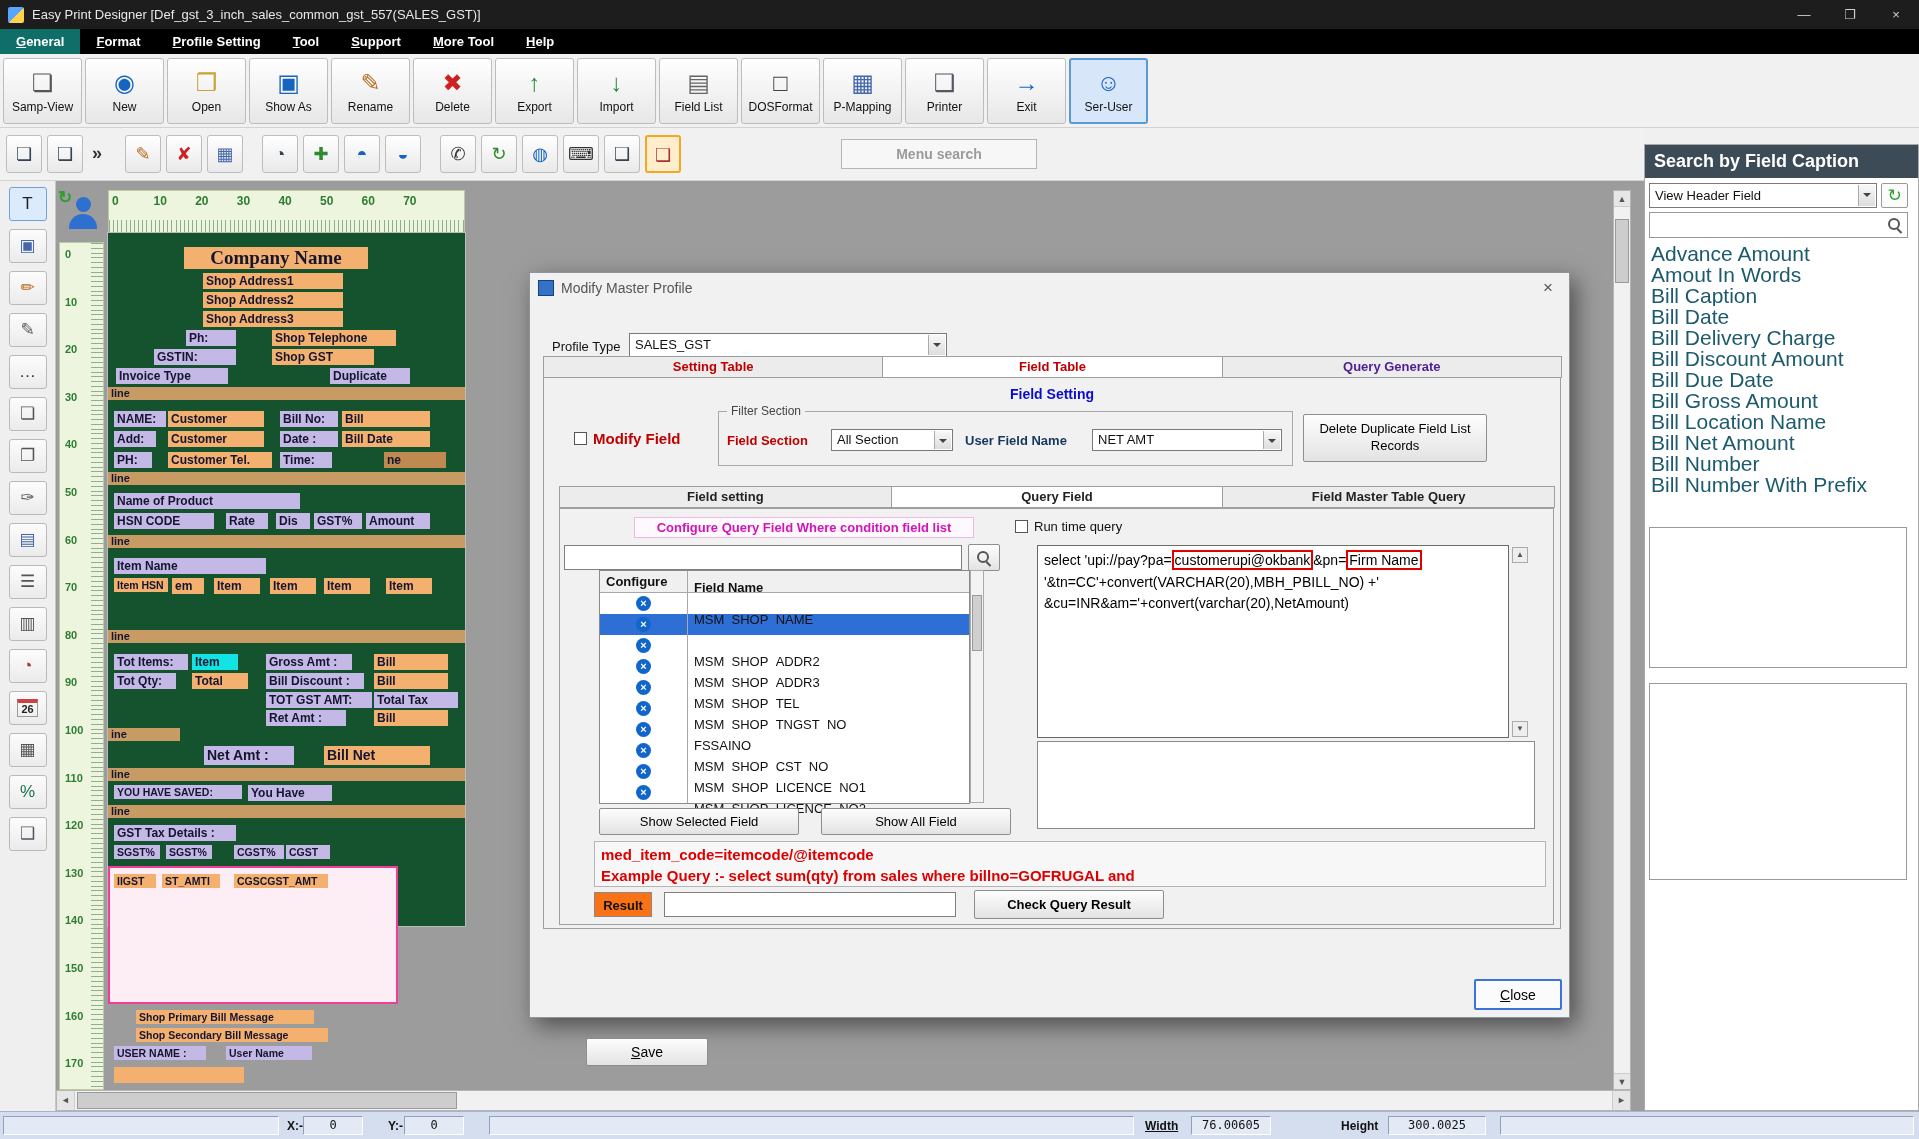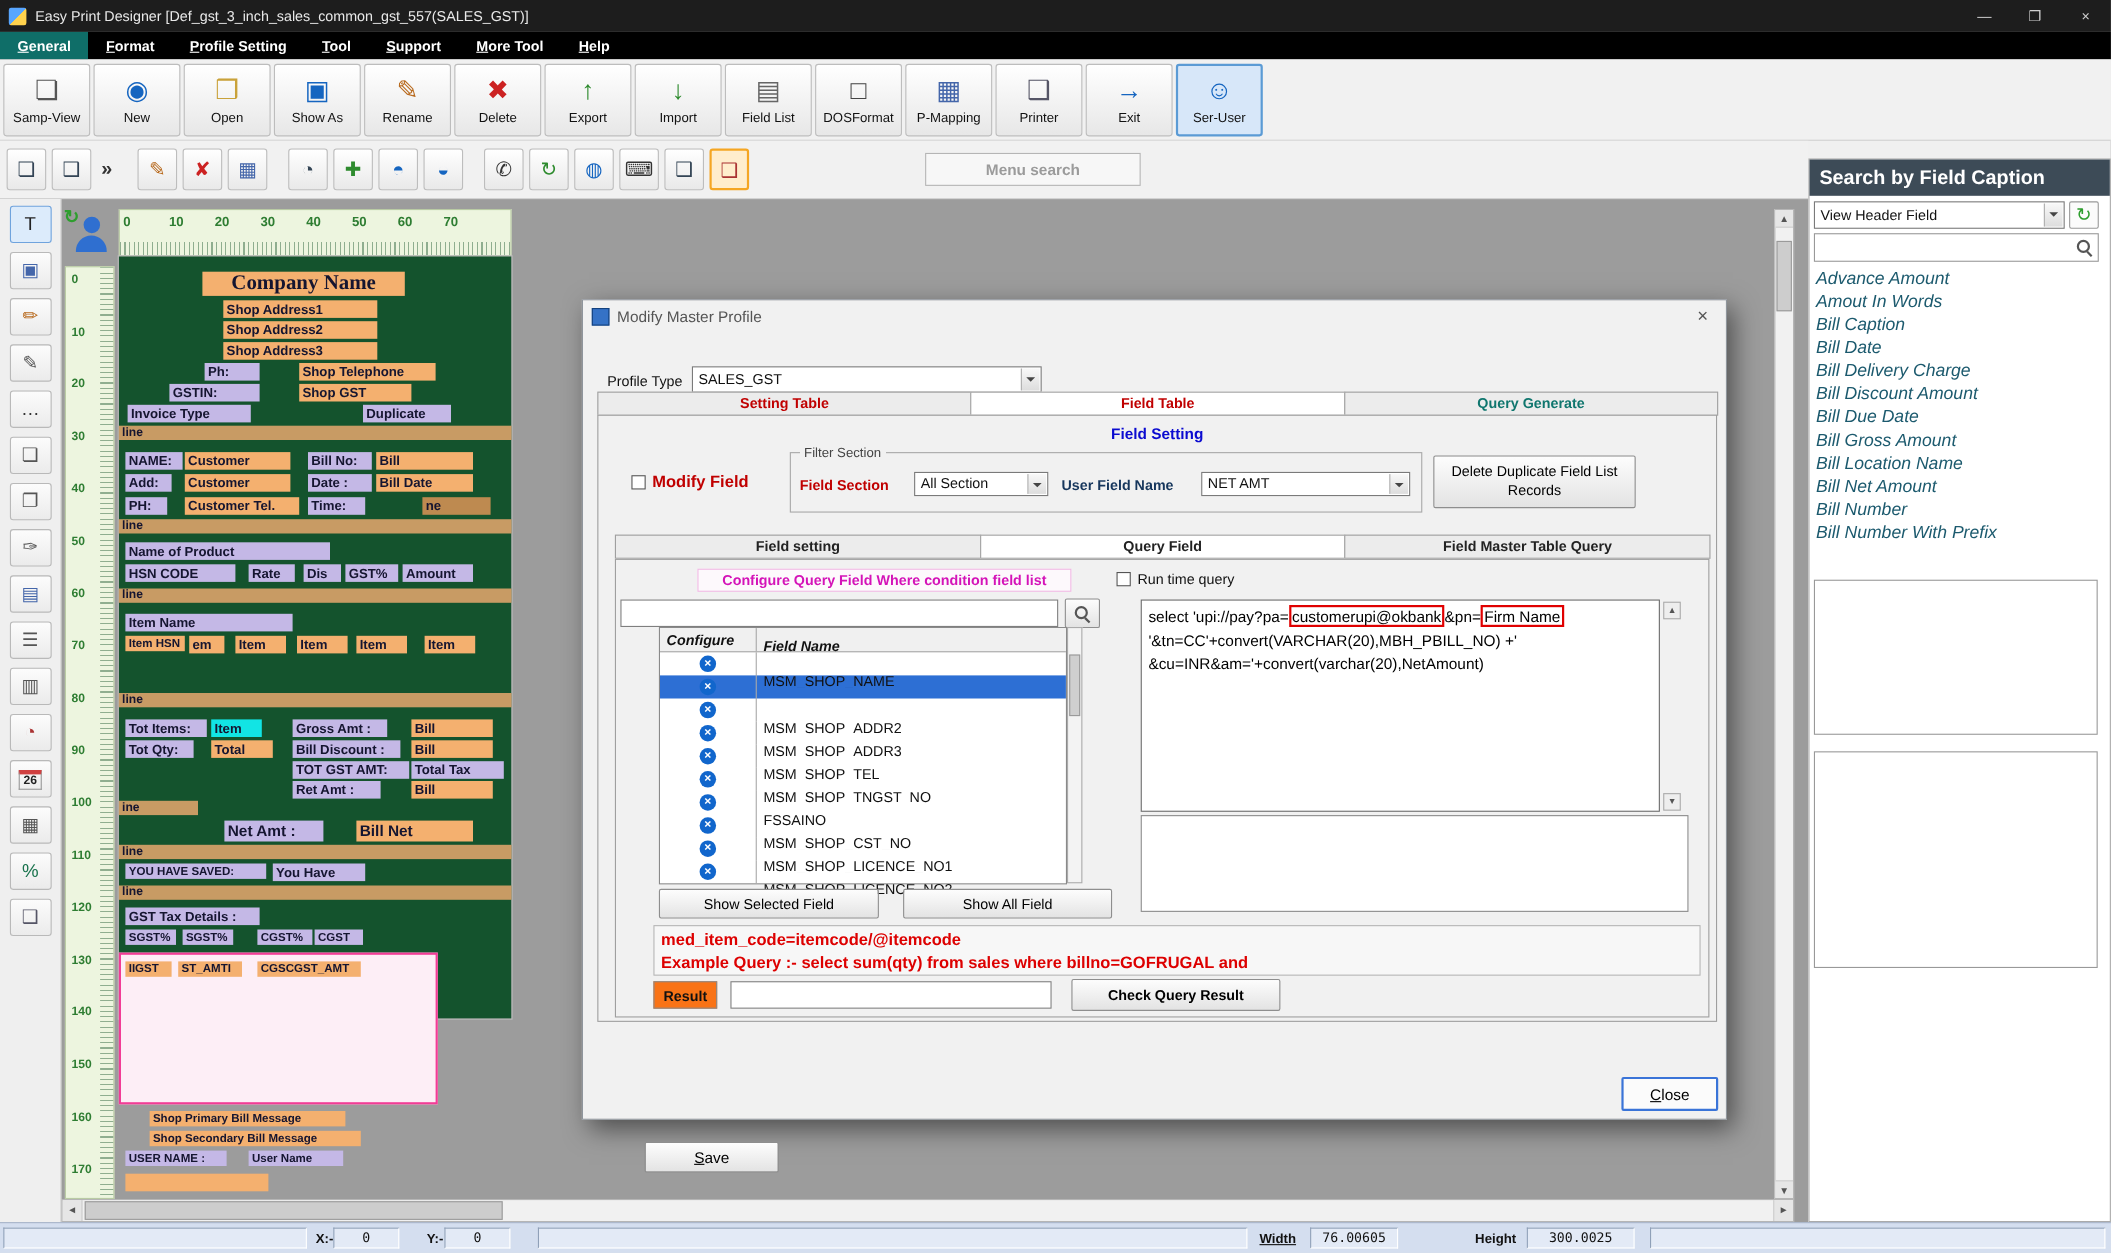--- a/index.html
+++ b/index.html
@@ -94,21 +94,21 @@
   .right-panel{position:absolute;left:1644px;top:144px;width:275px;height:967px;background:#fff;border:1px solid #aaa;}
   .rp-header{height:33px;background:#3d4b57;color:#fff;font-size:18px;font-weight:bold;line-height:33px;padding-left:9px;}
   .rp-selrow{position:absolute;left:4px;top:38px;display:flex;gap:4px;}
   .rp-select{width:228px;height:25px;line-height:23px;}
   .rp-refresh{width:27px;height:25px;border:1px solid #999;background:#fbfbfb;color:#2e9e2e;
               font-size:17px;line-height:23px;text-align:center;border-radius:2px;}
   .rp-searchrow{position:absolute;left:4px;top:67px;width:259px;}
   .rp-search{width:259px;height:26px;border:1px solid #999;background:#fff;padding:0 22px 0 4px;font-size:14px;}
   .rp-searchrow .magnifier{position:absolute;right:6px;top:6px;}
   .rp-list{position:absolute;left:4px;top:98px;width:262px;}
-  .rp-item{font-size:16px;color:#1c5a6e;line-height:21px;padding-left:2px;white-space:nowrap;overflow:hidden;font-style:italic;}
+  .rp-item{font-size:21px;color:#1c5a6e;line-height:21px;padding-left:2px;white-space:nowrap;overflow:hidden;}
   .rp-box{position:absolute;left:4px;width:258px;border:1px solid #999;background:#fff;}
   .rp-box1{top:382px;height:141px;}
   .rp-box2{top:538px;height:197px;}
 
   
   .select{position:relative;background:#fff;border:1px solid #7a7a7a;font-size:13px;
           padding:0 20px 0 5px;white-space:nowrap;overflow:hidden;}
   .dd-btn{position:absolute;right:1px;top:1px;bottom:1px;width:17px;background:linear-gradient(#f8f8f8,#ddd);border-left:1px solid #aaa;}
   .dd-btn::after{content:'';position:absolute;left:4px;top:8px;border:4px solid transparent;border-top-color:#444;}
   .chk{display:flex;align-items:center;gap:6px;position:absolute;font-size:13px;}
@@ -128,21 +128,21 @@
   .dlg-close{position:absolute;right:10px;top:5px;font-size:17px;color:#555;width:22px;text-align:center;}
   .pt-label{position:absolute;left:22px;top:66px;font-size:13px;}
   .pt-select{position:absolute;left:99px;top:60px;width:318px;height:24px;line-height:22px;}
   .tabs{position:absolute;display:flex;}
   .outer-tabs{left:13px;top:83px;width:1018px;height:22px;}
   .inner-tabs{left:28px;top:212px;width:995px;height:22px;}
   .tab{flex:1;text-align:center;line-height:20px;font-size:13px;font-weight:bold;background:#ececec;
        border:1px solid #9f9f9f;margin-right:-1px;color:#222;white-space:nowrap;overflow:hidden;}
   .tab.active{background:#fff;}
   .tab.c-red{color:#c00000;}
-  .tab.c-gray{color:#0f766e;}
+  .tab.c-gray{color:#4c1d95;}
   .content-box{position:absolute;left:13px;top:104px;width:1018px;height:552px;border:1px solid #9f9f9f;background:#f1f1f1;}
   .fs-title{position:absolute;left:0;top:8px;width:100%;text-align:center;color:#0b0bd0;font-weight:bold;font-size:14px;}
   .modify-field{left:30px;top:52px;}
   .modify-field .red-b{font-size:15px;}
   .red-b{color:#c00000;font-weight:bold;font-size:13px;}
   .navy-b{color:#16365c;font-weight:bold;font-size:13px;}
   .filter-gb{position:absolute;left:174px;top:26px;width:575px;height:62px;border:1px solid #a8a8a8;margin:0;padding:0;}
   .filter-gb legend{font-size:12px;color:#444;margin-left:8px;padding:0 4px;}
   .fs-label{position:absolute;left:8px;top:15px;}
   .fs-select{position:absolute;left:112px;top:11px;width:122px;height:22px;line-height:20px;}
@@ -154,21 +154,21 @@
   .magenta-caption{position:absolute;left:74px;top:8px;width:340px;height:21px;line-height:19px;text-align:center;
                    color:#d413b8;font-weight:bold;font-size:13px;border:1px solid #f0b9e4;background:#fdf9fc;}
   .runtime{left:455px;top:10px;}
   .filter-input{position:absolute;left:4px;top:36px;width:398px;height:25px;border:1px solid #7f7f7f;background:#fff;padding:0 4px;font-size:13px;}
   .filter-btn{left:408px;top:35px;width:32px;height:27px;text-align:center;padding-top:4px;}
   .ftable{position:absolute;left:39px;top:61px;width:371px;border:1px solid #8a8a8a;background:#fff;}
   .frow{display:flex;height:21px;}
   .frow.fhead{height:22px;background:#f0f0f0;font-weight:bold;border-bottom:1px solid #a8a8a8;}
   .fcell{font-size:13px;line-height:21px;}
   .fcell.c1{width:88px;border-right:1px solid #a8a8a8;display:flex;align-items:center;justify-content:center;flex:none;}
-  .fhead .fcell.c1,.fhead .fcell.c2{justify-content:flex-start;padding-left:6px;display:flex;align-items:center;font-style:italic;}
+  .fhead .fcell.c1,.fhead .fcell.c2{justify-content:flex-start;padding-left:6px;display:flex;align-items:center;}
   .fcell.c2{flex:1;padding:16px 6px;white-space:nowrap;overflow:hidden;}
   .frow.sel{background:#2d6fd4;color:#fff;}
   .rm{width:15px;height:15px;border-radius:50%;background:#1166cc;color:#fff;font-size:11px;line-height:14px;
       text-align:center;font-weight:bold;flex:none;}
   .ftable-scroll{position:absolute;left:410px;top:61px;width:14px;height:233px;border:1px solid #aaa;background:#f3f3f3;}
   .ftable-scroll .thumb{margin:24px 1px 0;height:56px;background:#cfcfcf;border:1px solid #9a9a9a;}
   .query-box{position:absolute;left:477px;top:36px;width:472px;height:193px;border:1px solid #6a6a6a;background:#fff;
              padding:4px 6px;font-size:14px;line-height:1.55;color:#000;overflow:hidden;}
   .qboxed{border:2px solid #e00000;padding:0 1px;}
   .q-arrow{position:absolute;width:16px;height:16px;border:1px solid #aaa;background:#eee;font-size:8px;

